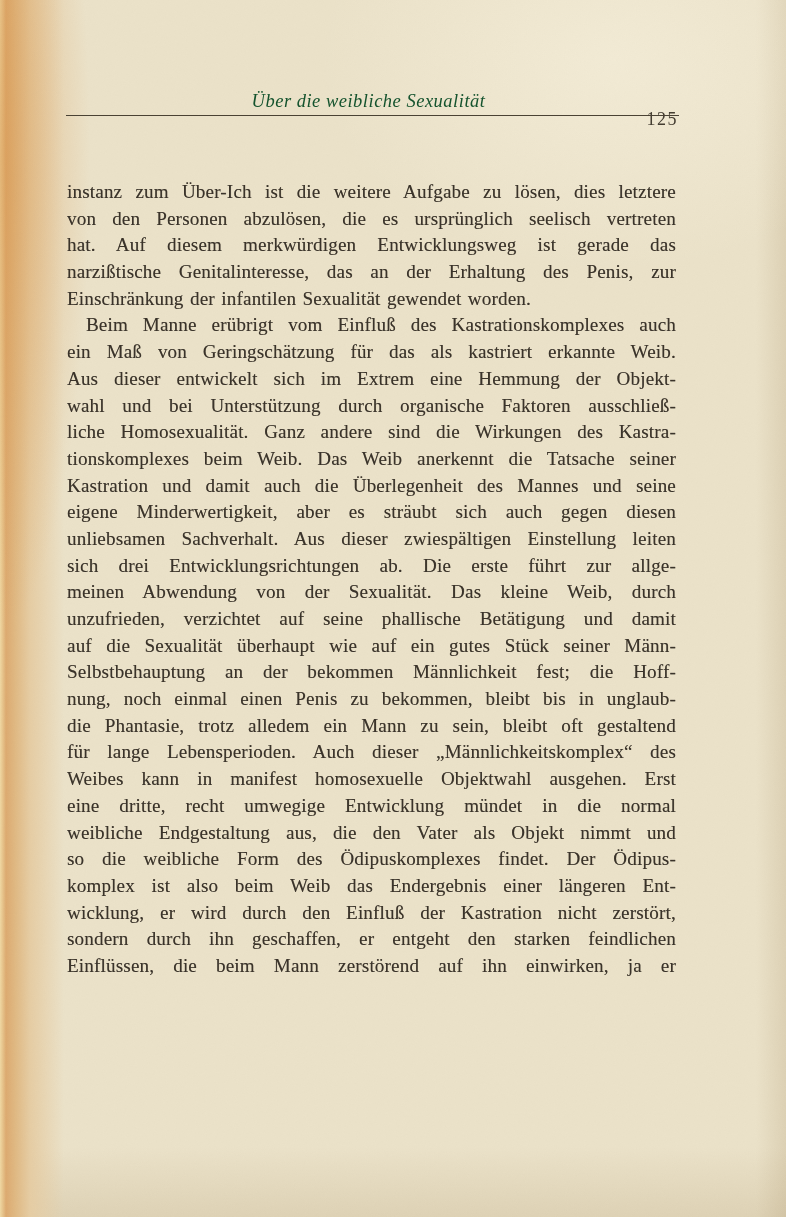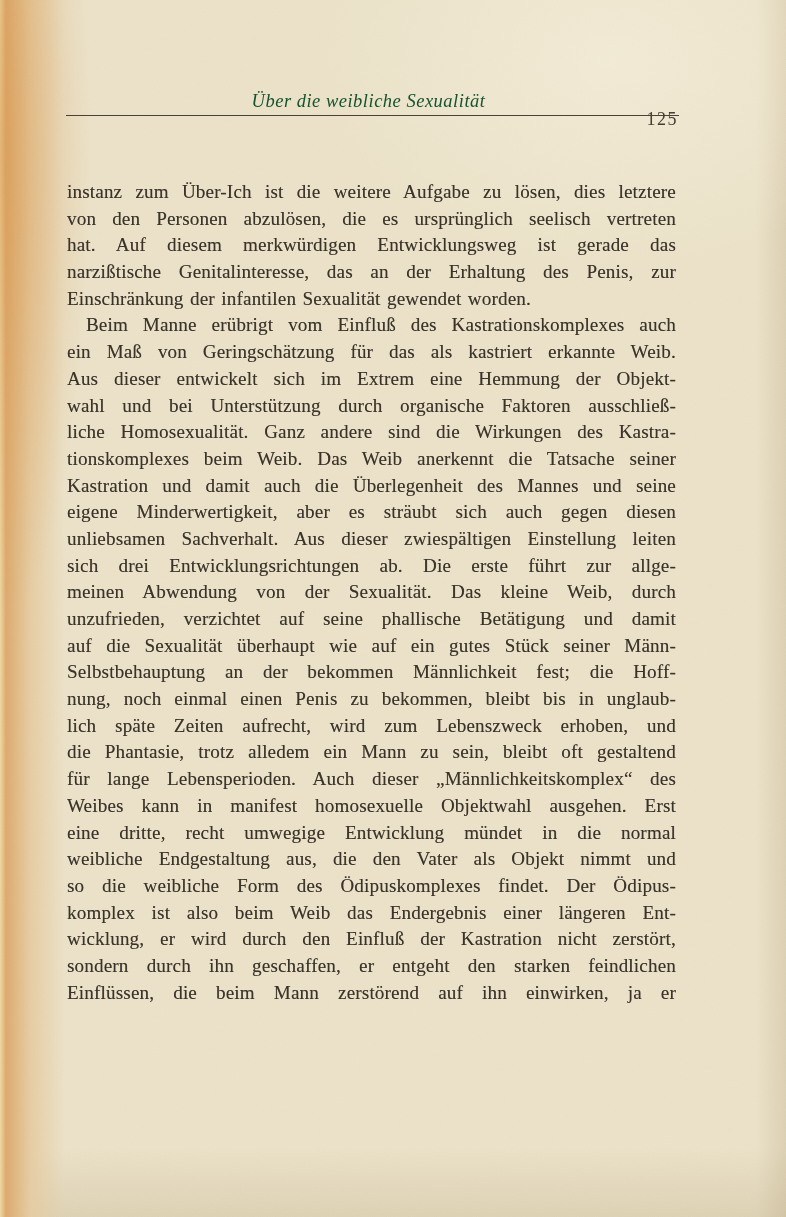--- a/index.html
+++ b/index.html
@@ -107,21 +107,20 @@
         <div class="text-line">tionskomplexes beim Weib. Das Weib anerkennt die Tatsache seiner</div>
         <div class="text-line">Kastration und damit auch die Überlegenheit des Mannes und seine</div>
         <div class="text-line">eigene Minderwertigkeit, aber es sträubt sich auch gegen diesen</div>
         <div class="text-line">unliebsamen Sachverhalt. Aus dieser zwiespältigen Einstellung leiten</div>
         <div class="text-line">sich drei Entwicklungsrichtungen ab. Die erste führt zur allge-</div>
         <div class="text-line">meinen Abwendung von der Sexualität. Das kleine Weib, durch</div>
         <div class="text-line">unzufrieden, verzichtet auf seine phallische Betätigung und damit</div>
         <div class="text-line">auf die Sexualität überhaupt wie auf ein gutes Stück seiner Männ-</div>
         <div class="text-line">Selbstbehauptung an der bekommen Männlichkeit fest; die Hoff-</div>
         <div class="text-line">nung, noch einmal einen Penis zu bekommen, bleibt bis in unglaub-</div>
-        <div class="text-line">lich späte Zeiten aufrecht, wird zum Lebenszweck erhoben, und</div>
         <div class="text-line">die Phantasie, trotz alledem ein Mann zu sein, bleibt oft gestaltend</div>
         <div class="text-line">für lange Lebensperioden. Auch dieser „Männlichkeitskomplex“ des</div>
         <div class="text-line">Weibes kann in manifest homosexuelle Objektwahl ausgehen. Erst</div>
         <div class="text-line">eine dritte, recht umwegige Entwicklung mündet in die normal</div>
         <div class="text-line">weibliche Endgestaltung aus, die den Vater als Objekt nimmt und</div>
         <div class="text-line">so die weibliche Form des Ödipuskomplexes findet. Der Ödipus-</div>
         <div class="text-line">komplex ist also beim Weib das Endergebnis einer längeren Ent-</div>
         <div class="text-line">wicklung, er wird durch den Einfluß der Kastration nicht zerstört,</div>
         <div class="text-line">sondern durch ihn geschaffen, er entgeht den starken feindlichen</div>
         <div class="text-line">Einflüssen, die beim Mann zerstörend auf ihn einwirken, ja er</div>

